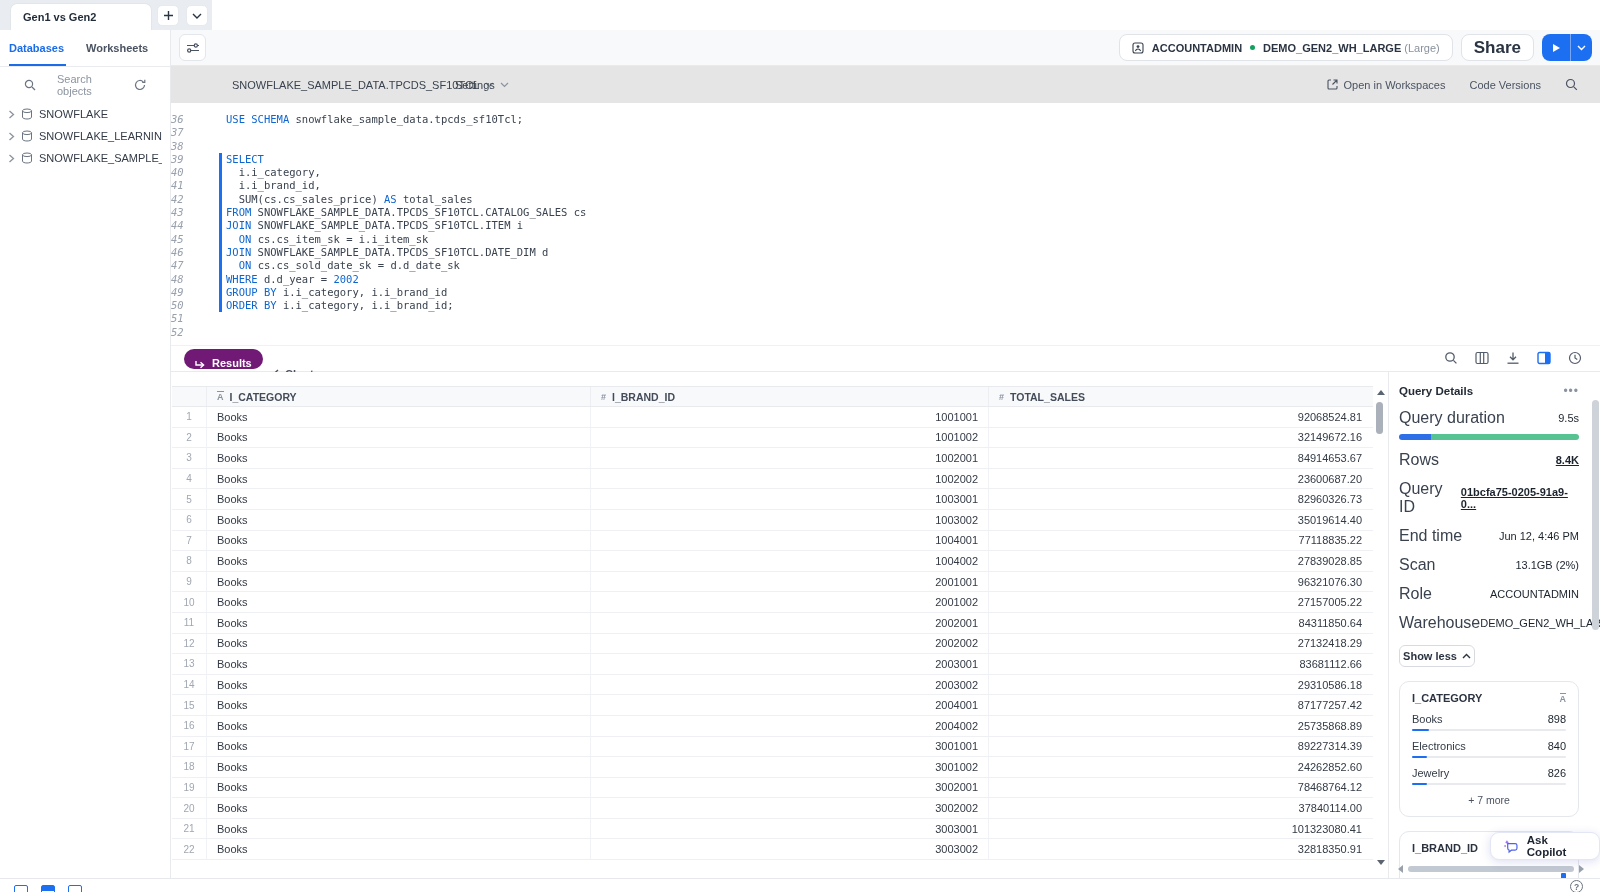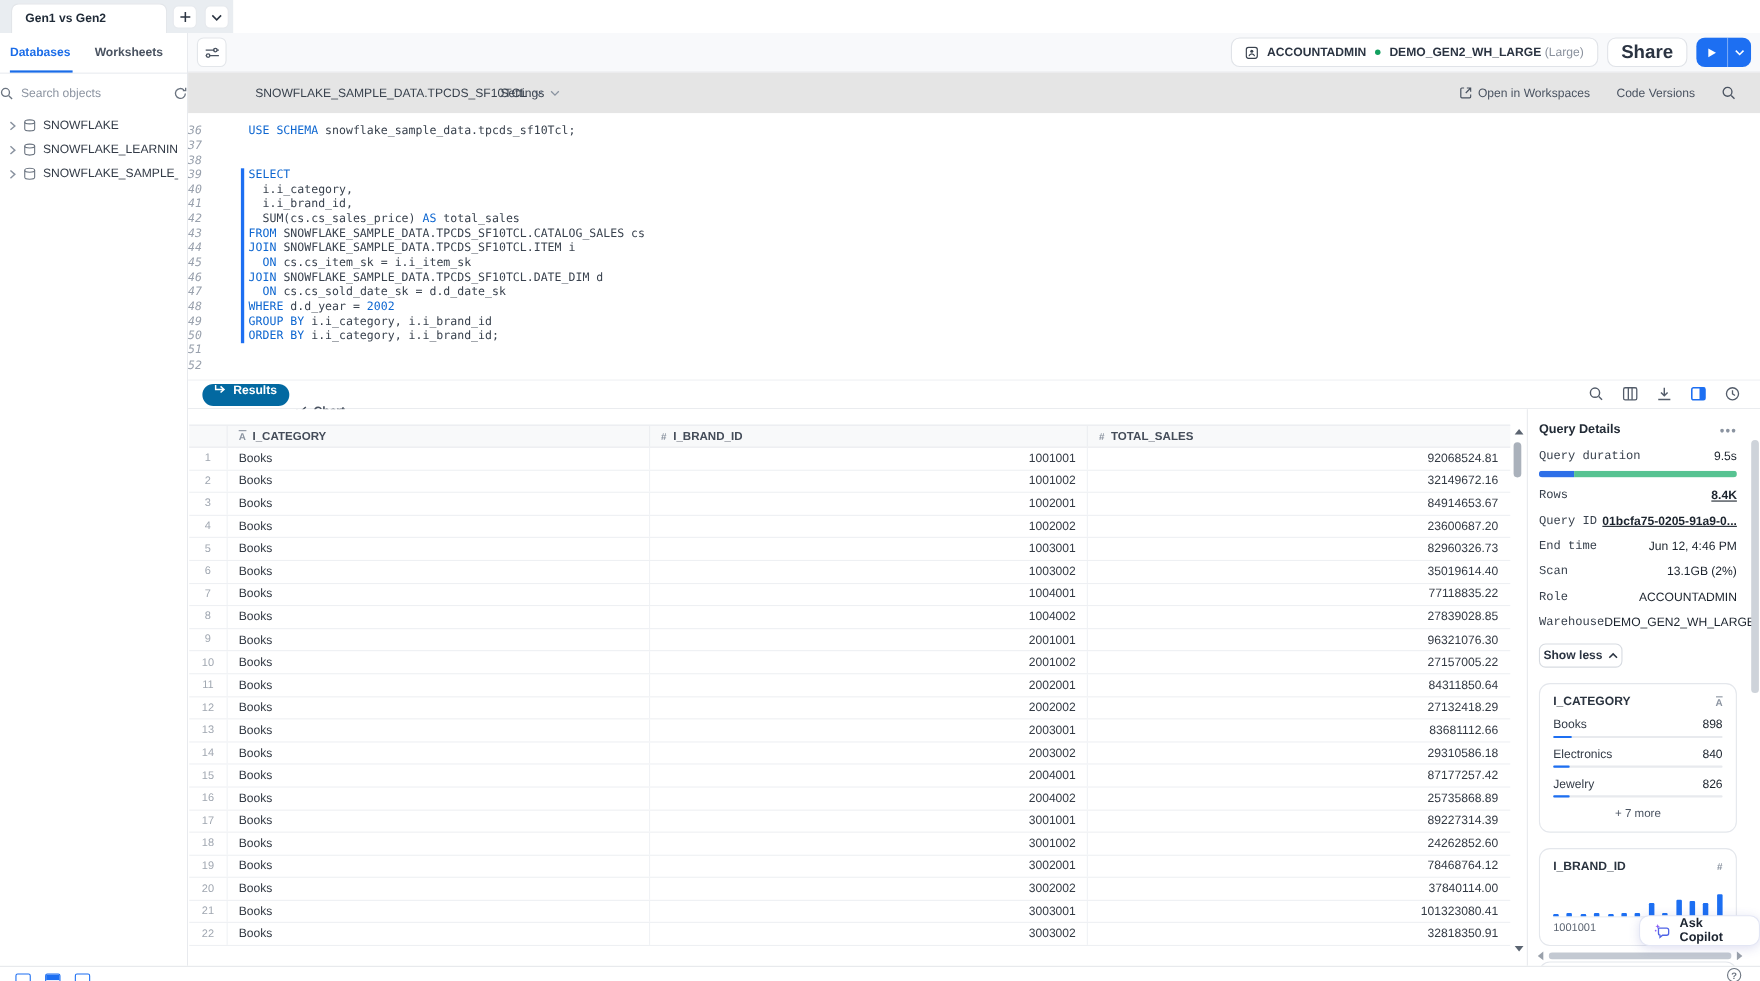--- a/index.html
+++ b/index.html
@@ -14,21 +14,21 @@
   .tab-btn { position:absolute; top:5px; width:22px; height:21px; background:#fff; border:1px solid #e6e9ed; border-radius:5px;
     display:flex; align-items:center; justify-content:center; color:#39424e; font-size:13px; cursor:pointer; }
 
   
   .sidebar { position:absolute; left:0; top:30px; width:170px; height:848px; background:#fff; }
   .side-divider { position:absolute; left:170px; top:30px; width:1px; height:848px; background:#e8eaee; }
   .sidebar-tabs { position:relative; height:37px; border-bottom:1px solid #e9ebef; display:flex; align-items:center; gap:22px; padding:0 9px; }
   .side-tab { font-size:11px; font-weight:bold; color:#4a5361; cursor:pointer; position:relative; height:100%; display:flex; align-items:center; }
   .side-tab.active { color:#1a6ce8; }
   .side-tab.active::after { content:""; position:absolute; left:0; right:-2px; bottom:0; height:2px; background:#1a6ce8; }
-  .search-row { display:flex; align-items:center; height:36px; padding:0 0; gap:7px; }
+  .search-row { display:flex; align-items:center; height:36px; padding:0 24px; gap:21px; }
   .search-row .ph { flex:1; font-size:11px; color:#8c94a1; }
   .tree-item { display:flex; align-items:center; height:22px; padding:0 8px; gap:6px; cursor:pointer; }
   .tree-item .lbl { font-size:11px; color:#333b47; white-space:nowrap; overflow:hidden; }
   .icon { display:inline-flex; align-items:center; justify-content:center; }
 
   
   .toolbar { position:absolute; left:171px; top:30px; width:1429px; height:36px; background:#f8f9fb; border-bottom:1px solid #e8eaee; }
   .filters-btn { position:absolute; left:8px; top:4px; width:27px; height:27px; background:#fff; border:1px solid #e3e6ea; border-radius:6px;
      display:flex; align-items:center; justify-content:center; cursor:pointer; }
   .toolbar-right { position:absolute; right:8px; top:4px; display:flex; align-items:center; gap:8px; }
@@ -52,22 +52,22 @@
   .code-area { position:absolute; left:171px; top:103px; width:1429px; height:242px; background:#fff; font-family:"DejaVu Sans Mono", monospace; font-size:10.5px; }
   .code-line { display:flex; height:13.3px; line-height:13.3px; white-space:pre; }
   .code-line .ln { width:37px; text-align:left; color:#99a1ad; padding-right:14px; flex:none;font-style:italic; }
   .code-line .src { padding-left:18px; color:#39424e; }
   .tok-kw { color:#0d66d0; }
   .tok-num { color:#0d66d0; }
   .stmt-bar { position:absolute; left:48px; top:50px; width:2.5px; height:159px; background:#1d6ff2; }
 
   
   .results-bar { position:absolute; left:171px; top:345px; width:1429px; height:27px; border-top:1px solid #eff1f4; border-bottom:1px solid #e8eaee; background:#fff; }
-  .results-pill { position:absolute; left:13px; top:3px; height:20px; background:#0369a1; color:#fff; border-radius:999px;
-     font-size:11px; font-weight:bold; display:flex; align-items:flex-start; gap:6px; padding:0 11px; cursor:pointer; }
+  .results-pill { position:absolute; left:13px; top:3px; height:20px; background:#701a75; color:#fff; border-radius:999px;
+     font-size:11px; font-weight:bold; display:flex; align-items:flex-end; gap:6px; padding:0 11px; cursor:pointer; }
   .chart-tab { position:absolute; left:95px; top:18px; height:20px; display:flex; align-items:center; gap:6px; font-size:11px; font-weight:bold; color:#4a5361; cursor:pointer; }
   .rb-icons { position:absolute; right:18px; top:5px; display:flex; align-items:center; gap:17px; }
   .rb-icons .ic { cursor:pointer; display:flex; }
 
   
   .results-region { position:absolute; left:171px; top:372px; width:1429px; height:506px; background:#fff; }
   .tbl { position:absolute; left:1px; top:14px; width:1201px; }
   .tbl-header { display:flex; height:21px; background:#f8f9fa; border-top:1px solid #e8eaee; border-bottom:1px solid #e8eaee; align-items:center; }
   .th { font-size:10.5px; font-weight:bold; color:#444c59; display:flex; align-items:center; gap:6px; padding-left:10px; border-left:1px solid #eceef1; height:100%; }
   .col-num { width:34px; flex:none; border-left:none !important; }
@@ -88,21 +88,21 @@
   .sb-down { position:absolute; left:3px; top:474px; width:0; height:0; border-left:4px solid transparent; border-right:4px solid transparent; border-top:5px solid #5b6471; cursor:pointer; }
   .sb-thumb { position:absolute; left:2px; top:16px; width:7px; height:32px; background:#aab1bb; border-radius:4px; cursor:pointer; }
 
   
   .panel { position:absolute; left:1217px; top:0; width:212px; height:506px; border-left:1px solid #e8eaee; }
   .panel-inner { position:absolute; left:10px; top:12px; width:180px; }
   .qd-title-row { display:flex; justify-content:space-between; align-items:center; }
   .qd-title { font-size:11.5px; font-weight:bold; color:#222b36; }
   .dots { color:#8a93a0; font-size:12px; letter-spacing:1px; cursor:pointer; }
   .qd-row { display:flex; justify-content:space-between; align-items:center; margin-top:11px; }
-  .qd-label { font-size:11px; color:#39424e;font-family:Liberation Mono, monospace; }
+  .qd-label { font-size:16px; color:#39424e; }
   .qd-value { font-size:11px; color:#1b232d; }
   .qd-value.link { text-decoration:underline; font-weight:bold; cursor:pointer; }
   .dur-bar { margin-top:7px; height:6px; border-radius:3px; overflow:hidden; display:flex; }
   .dur-blue { background:#2e6fe8; }
   .dur-green { background:#57c392; flex:1; }
   .show-less { margin-top:13px; width:76px; height:22px; border:1px solid #d7dbe1; border-radius:6px; background:#fff;
      font-size:11px; font-weight:bold; color:#2b3442; display:flex; align-items:center; justify-content:center; gap:5px; cursor:pointer; }
   .card { border:1px solid #e4e7ec; border-radius:10px; background:#fff; padding:10px 12px; margin-top:14px; }
   .card-title-row { display:flex; justify-content:space-between; align-items:center; }
   .card-title { font-size:11px; font-weight:bold; color:#2a333f; }

